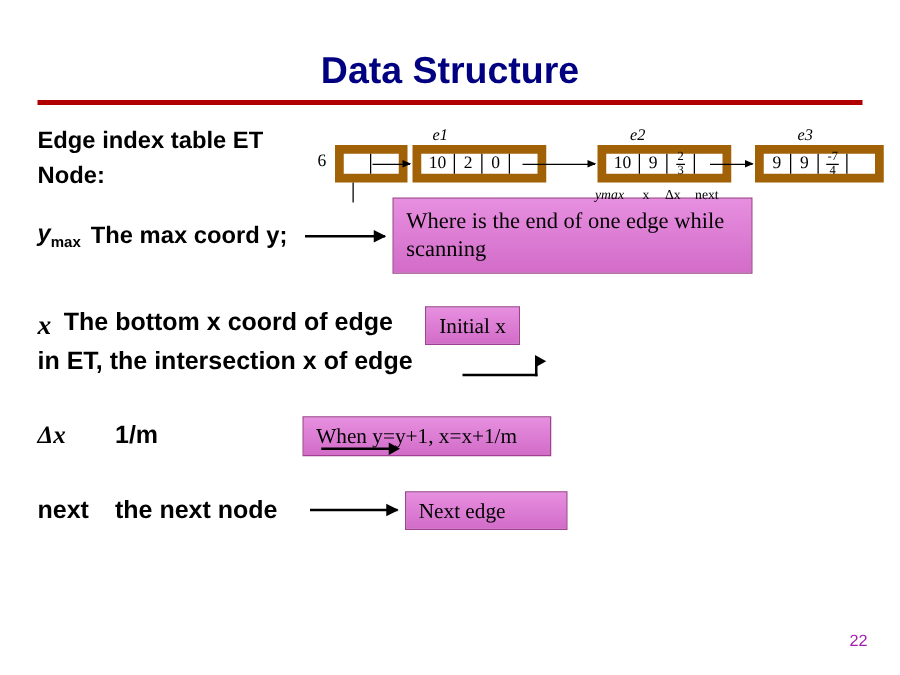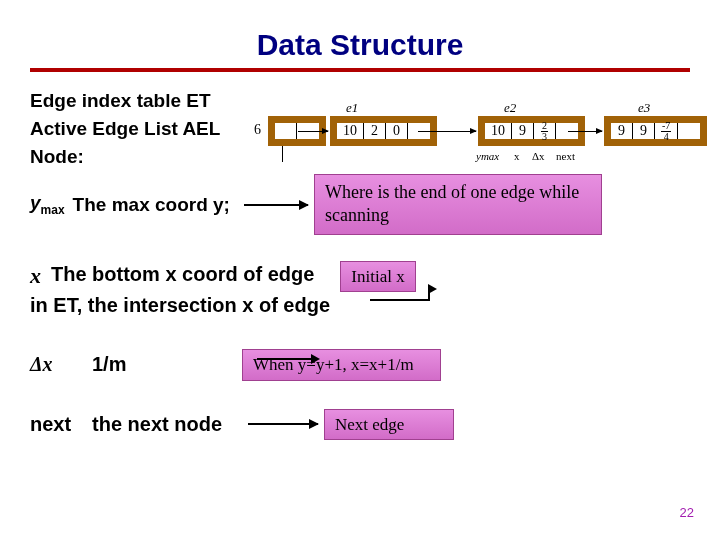--- a/index.html
+++ b/index.html
@@ -9,21 +9,21 @@
     background: #fff;
     font-family: Arial, Helvetica, sans-serif;
     position: relative;
     overflow: hidden;
   }
   .title {
     text-align: center;
     font-size: 30px;
     font-weight: bold;
     color: #000080;
-    padding-top: 28px;
+    padding-top: 40px;
     padding-bottom: 6px;
   }
   .hr {
     height: 4px;
     background: #b00000;
     margin: 0 30px 18px 30px;
   }
   .content {
     position: relative;
     padding: 0 30px;
@@ -155,21 +155,20 @@
 </style>
 </head>
 <body>
 
 <div class="title">Data Structure</div>
 <div class="hr"></div>
 
 <div class="content">
 
   <div class="line">Edge index table ET</div>
-  <div class="line">Active Edge List AEL</div>
   <div class="line">Node:</div>
 
   <div class="ymax-row">
     <span class="line-italic">
       <span>y</span><span class="sub">max</span>
     </span>
     <span style="margin-left:8px">The max coord y;</span>
     <span class="arrow-h" style="width:64px; margin-left:14px"></span>
     <div class="callout" style="width:288px">Where is the end of one edge while scanning</div>
   </div>

